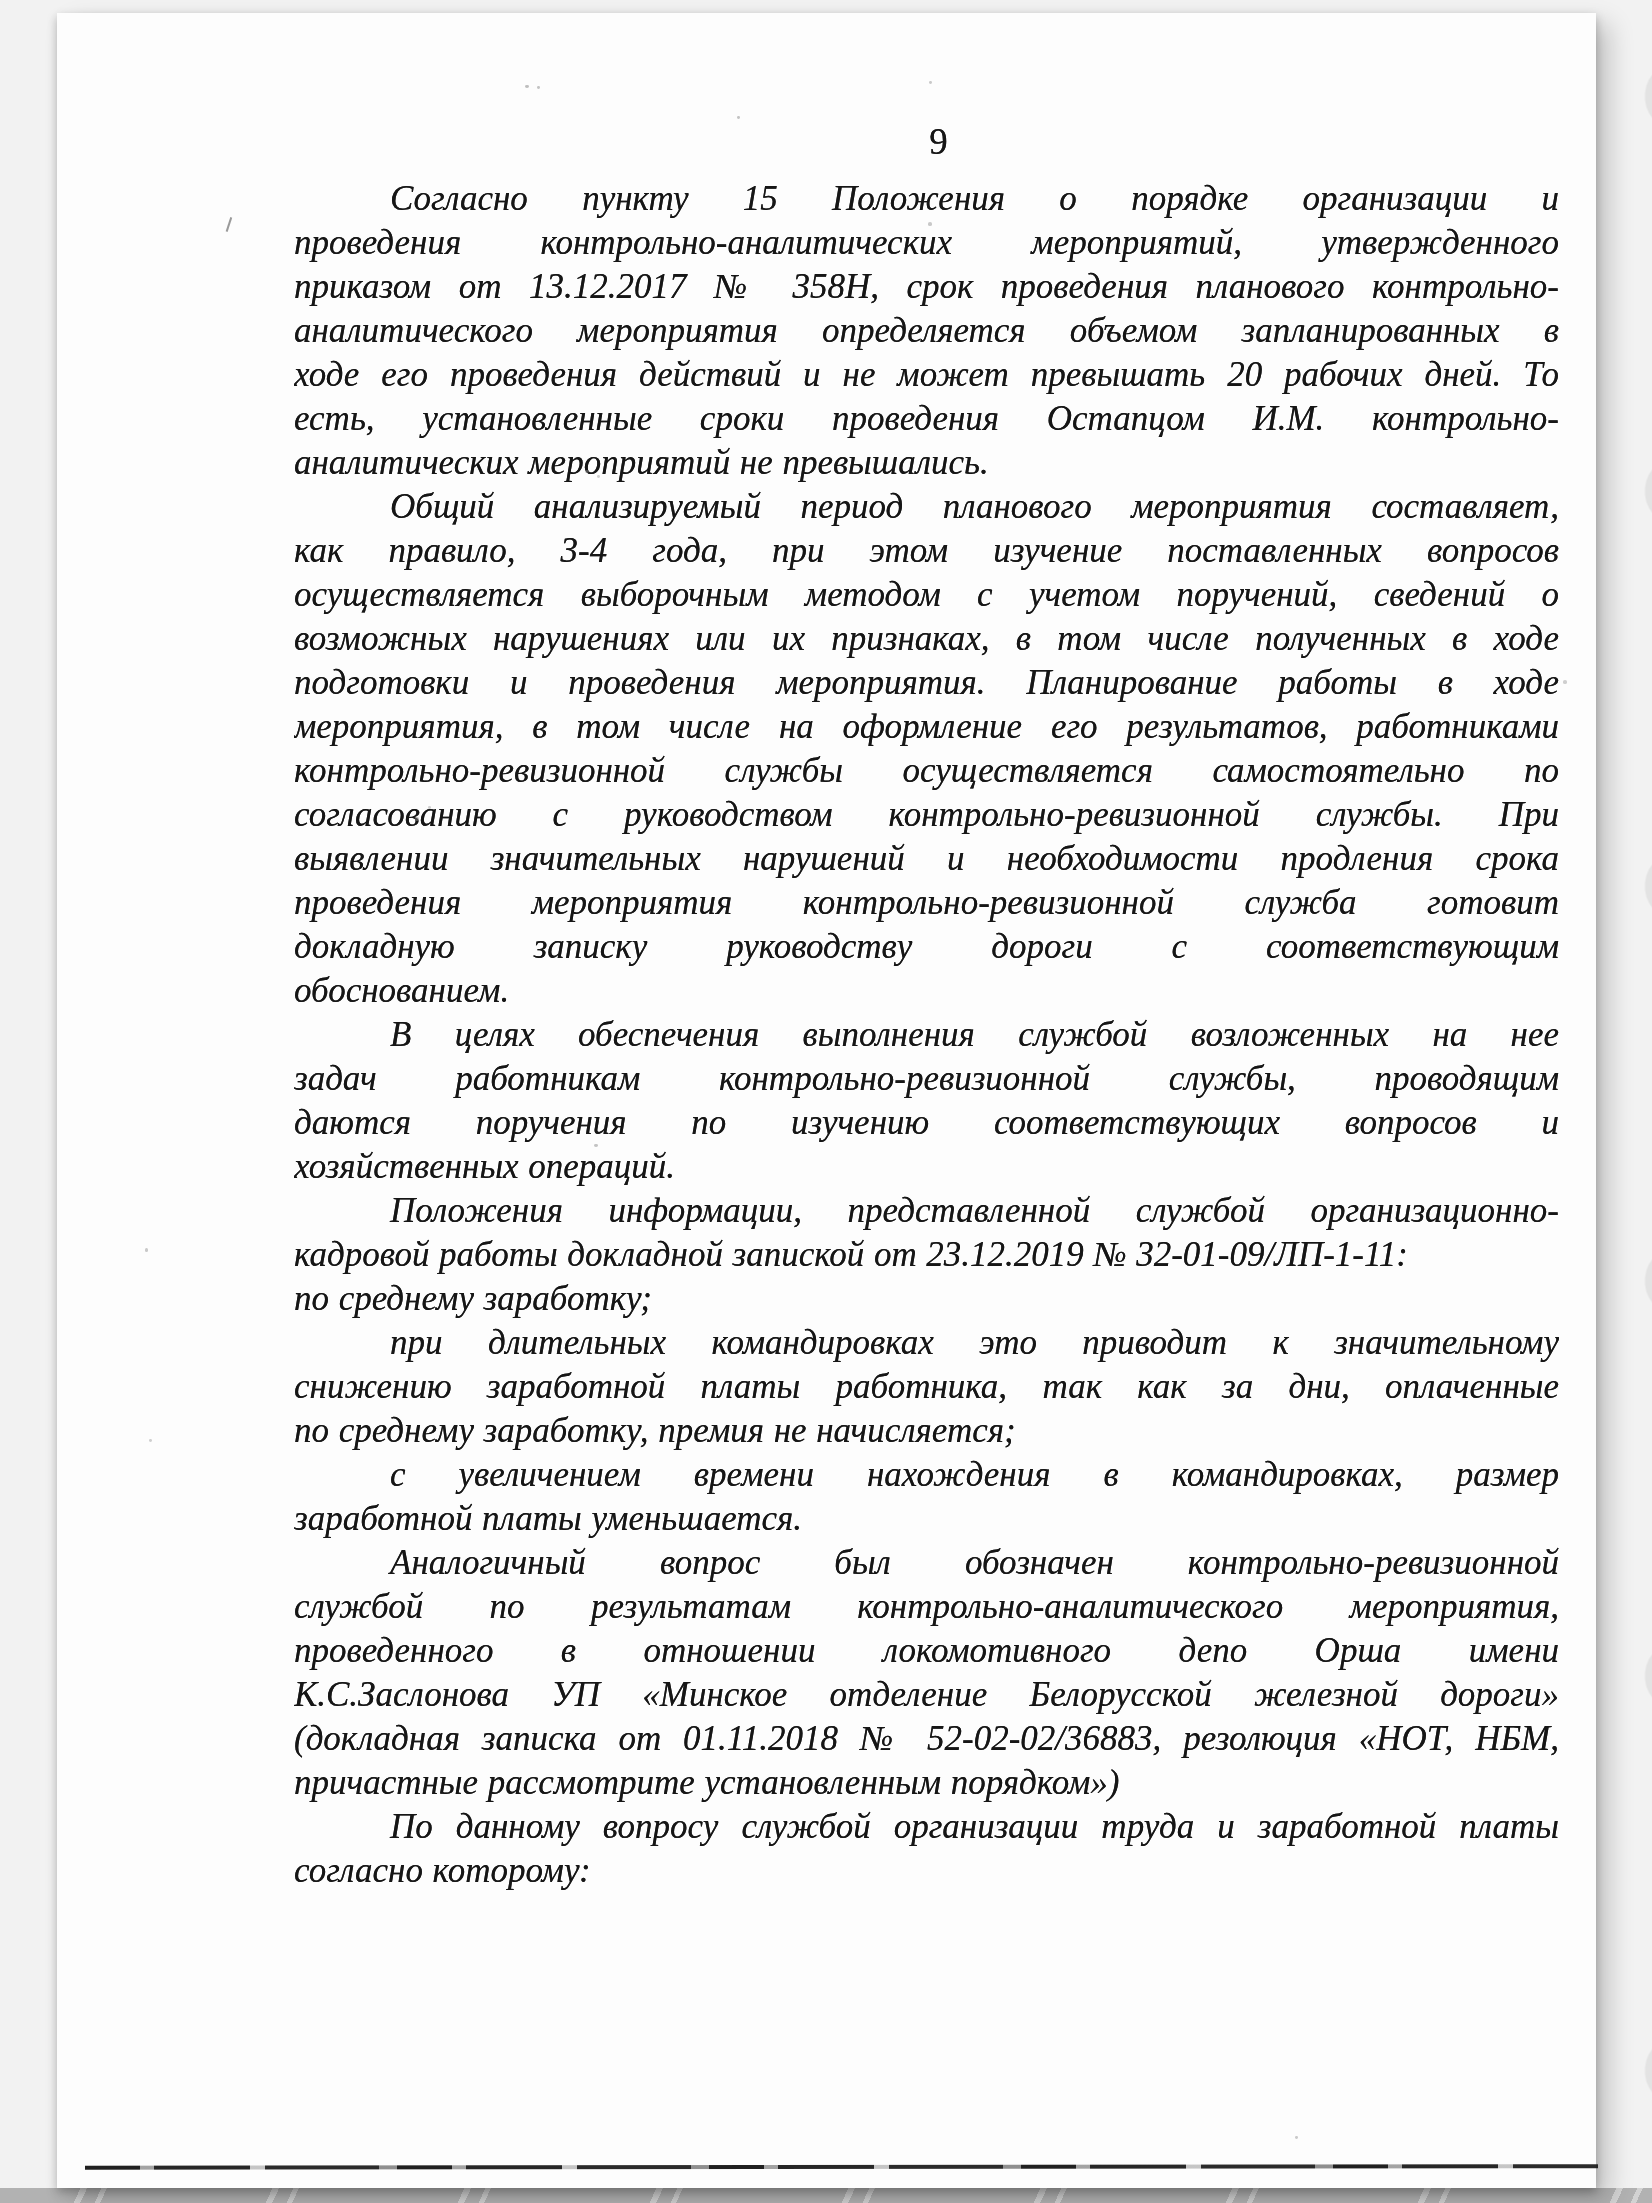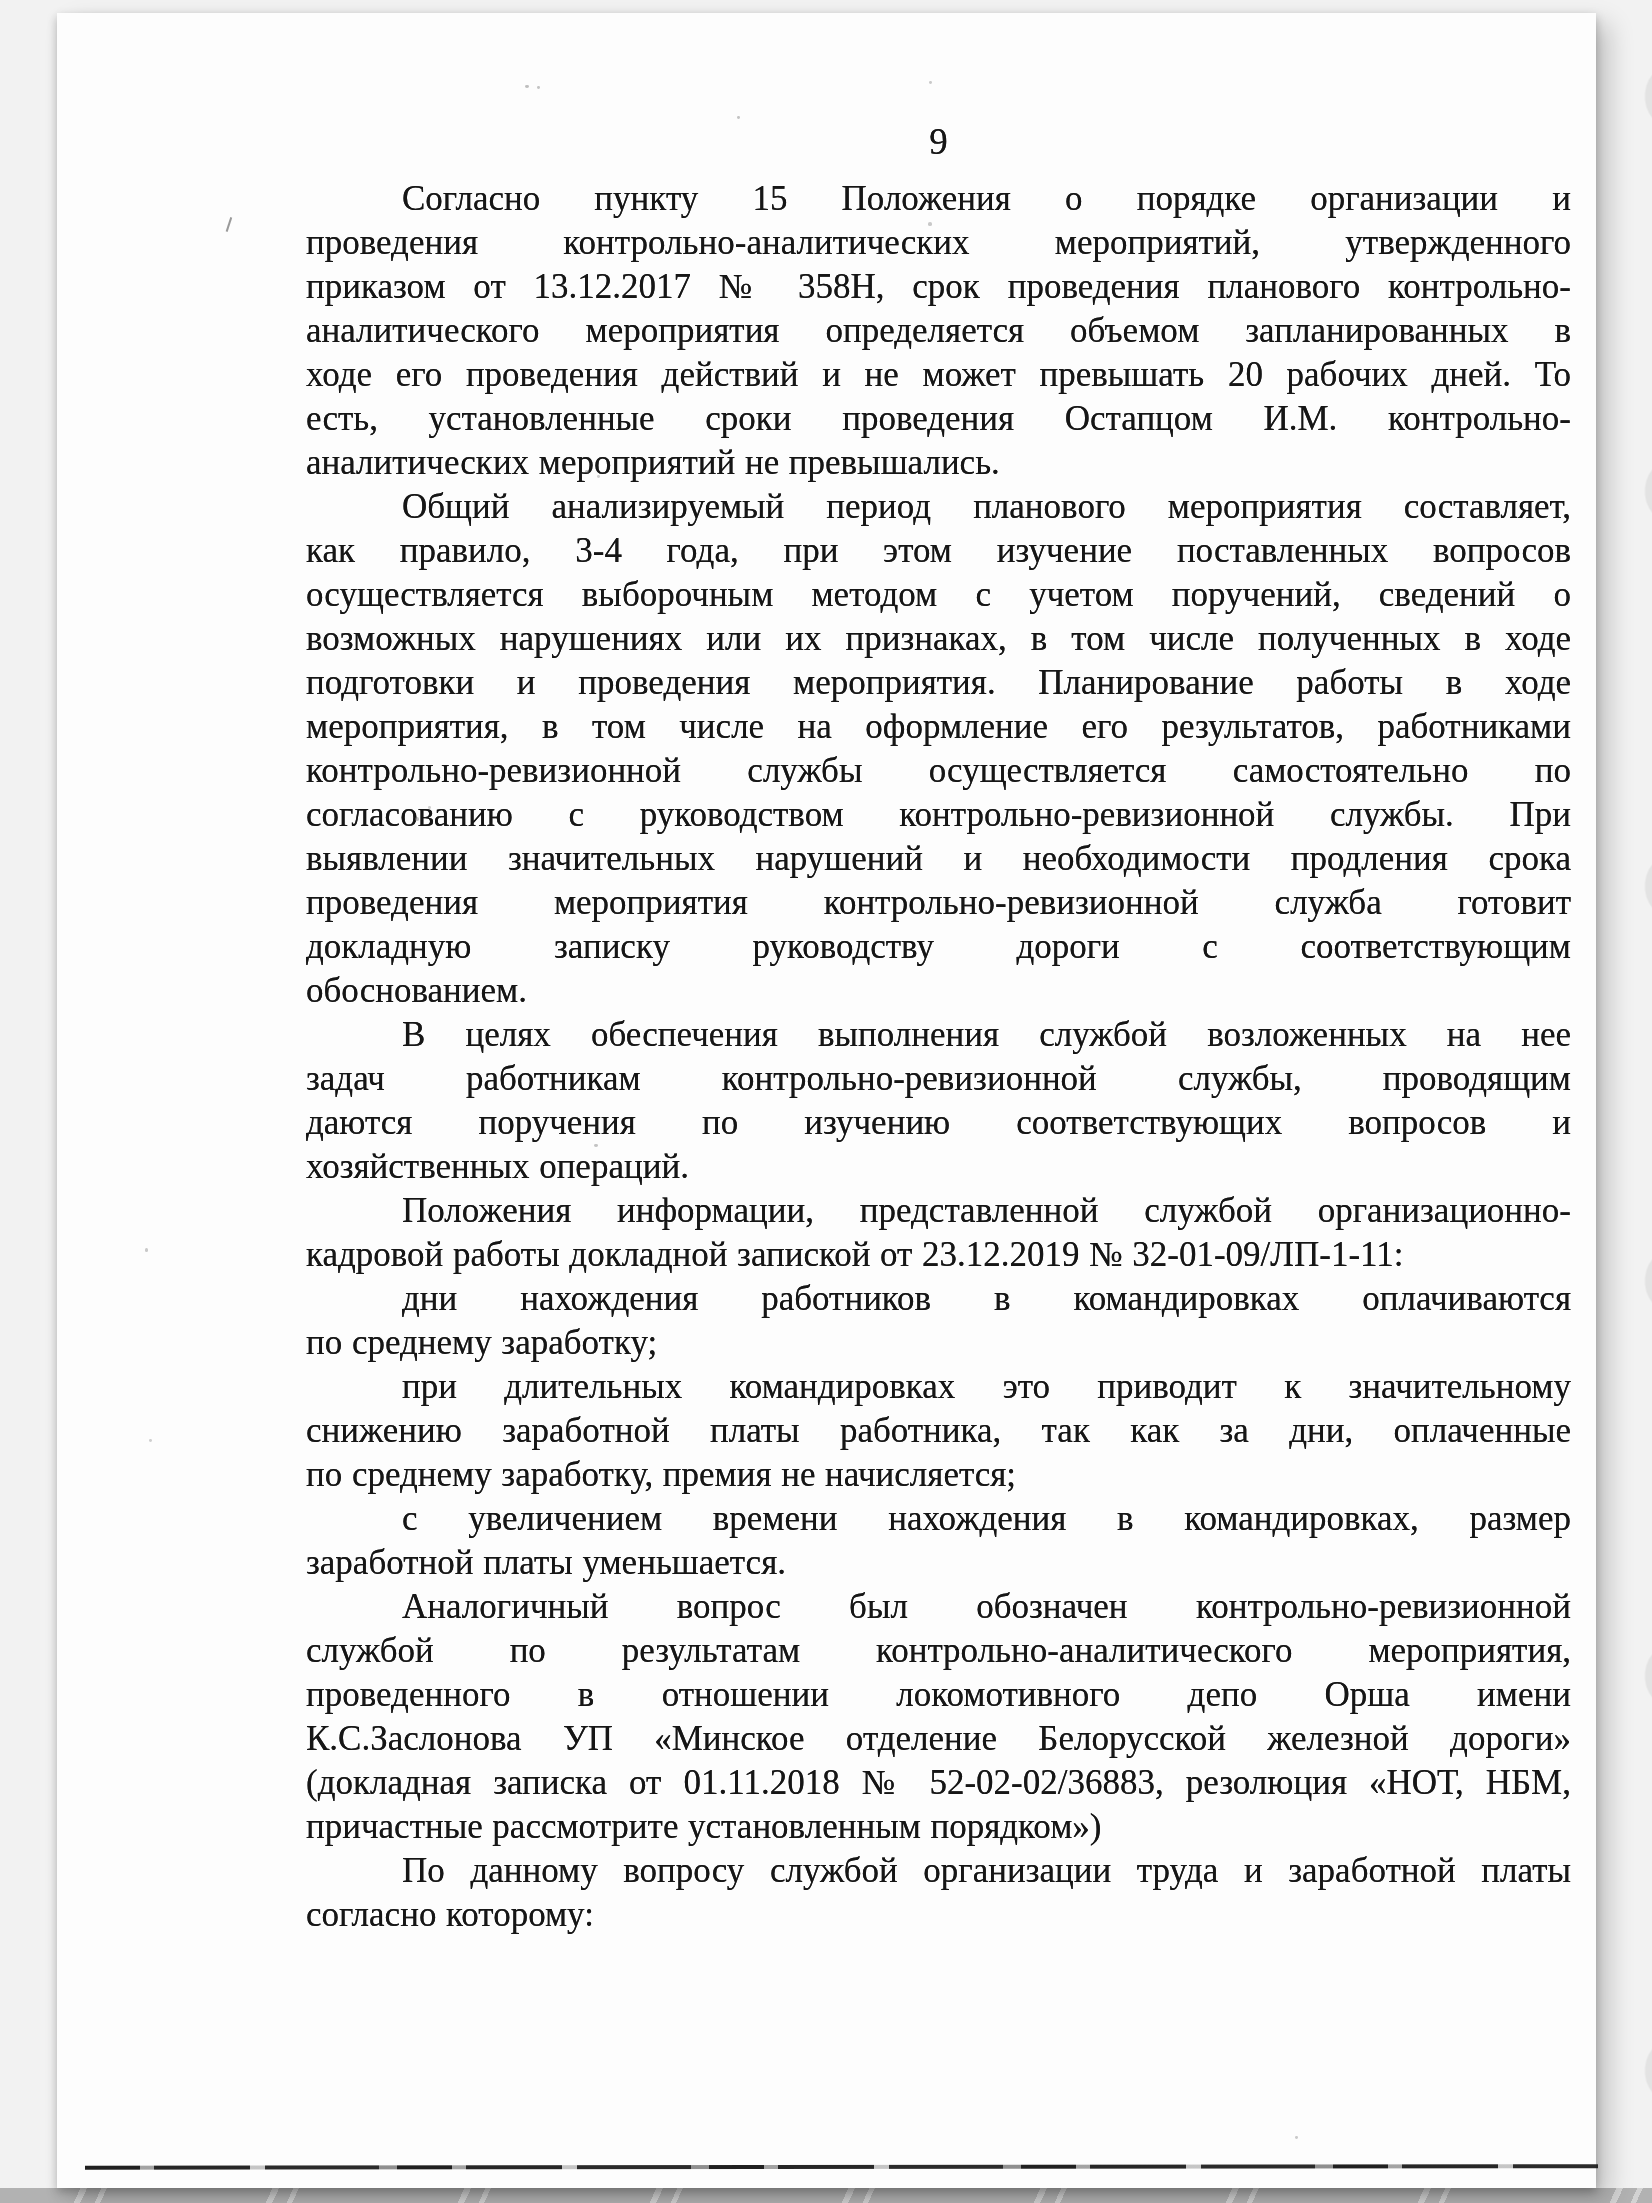--- a/index.html
+++ b/index.html
@@ -15,21 +15,21 @@
     position:absolute;left:57px;top:13px;width:1539px;height:2175px;
     background:#fdfdfd;
     box-shadow:13px 11px 24px rgba(0,0,0,0.20), 0 3.7px 9.2px rgba(0,0,0,0.25);
   }
   .pageno{
     position:absolute;top:107px;left:249px;width:1265px;height:44px;
     text-align:center;font-size:37px;line-height:44px;color:#161616;
     text-shadow:0 0 0.6px rgba(0,0,0,0.8);
   }
   .textcol{
-    position:absolute;top:164px;left:249px;width:1265px;color:#161616;
+    position:absolute;top:164px;left:237px;width:1265px;color:#161616;font-style:italic;
   }
   .line{
     height:44px;line-height:44px;font-size:35px;
     text-align:justify;text-align-last:justify;
     overflow:hidden;
     text-shadow:0 0 0.6px rgba(0,0,0,0.8);
     word-spacing:0.9px;
   }
   .line.first{text-indent:96px;}
   .line.last{text-align-last:left;}
@@ -103,21 +103,20 @@
       <div class="line">выявлении значительных нарушений и необходимости продления срока</div>
       <div class="line">проведения мероприятия контрольно-ревизионной служба готовит</div>
       <div class="line">докладную записку руководству дороги с соответствующим</div>
       <div class="line last">обоснованием.</div>
       <div class="line first">В целях обеспечения выполнения службой возложенных на нее</div>
       <div class="line">задач работникам контрольно-ревизионной службы, проводящим</div>
       <div class="line">даются поручения по изучению соответствующих вопросов и</div>
       <div class="line last">хозяйственных операций.</div>
       <div class="line first">Положения информации, представленной службой организационно-</div>
       <div class="line last">кадровой работы докладной запиской от 23.12.2019 № 32-01-09/ЛП-1-11:</div>
-      <div class="line first">дни нахождения работников в командировках оплачиваются</div>
       <div class="line last">по среднему заработку;</div>
       <div class="line first">при длительных командировках это приводит к значительному</div>
       <div class="line">снижению заработной платы работника, так как за дни, оплаченные</div>
       <div class="line last">по среднему заработку, премия не начисляется;</div>
       <div class="line first">с увеличением времени нахождения в командировках, размер</div>
       <div class="line last">заработной платы уменьшается.</div>
       <div class="line first">Аналогичный вопрос был обозначен контрольно-ревизионной</div>
       <div class="line">службой по результатам контрольно-аналитического мероприятия,</div>
       <div class="line">проведенного в отношении локомотивного депо Орша имени</div>
       <div class="line">К.С.Заслонова УП «Минское отделение Белорусской железной дороги»</div>

